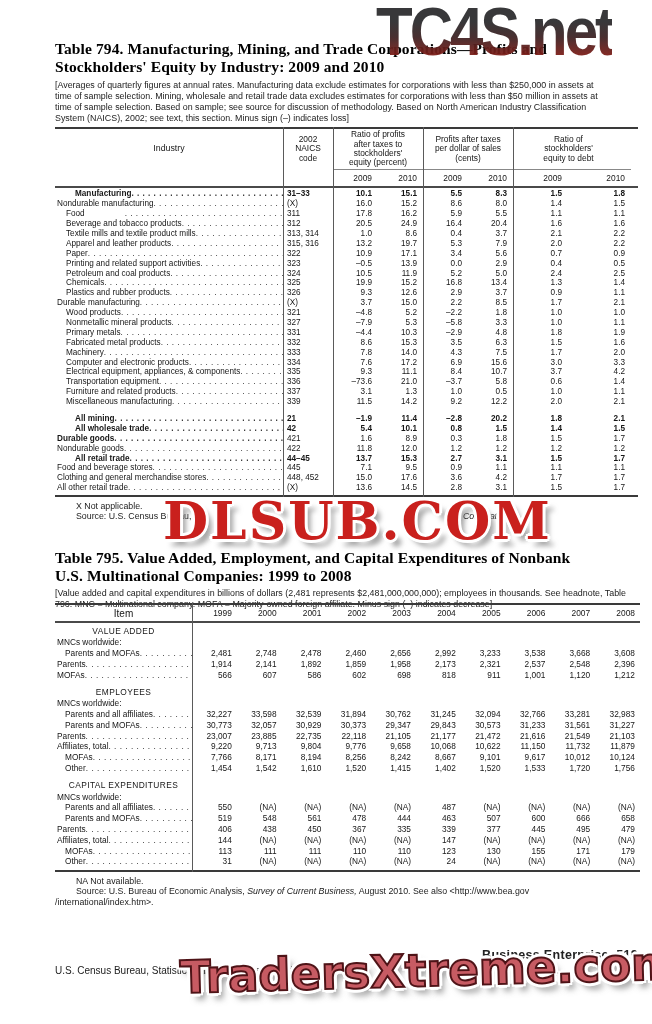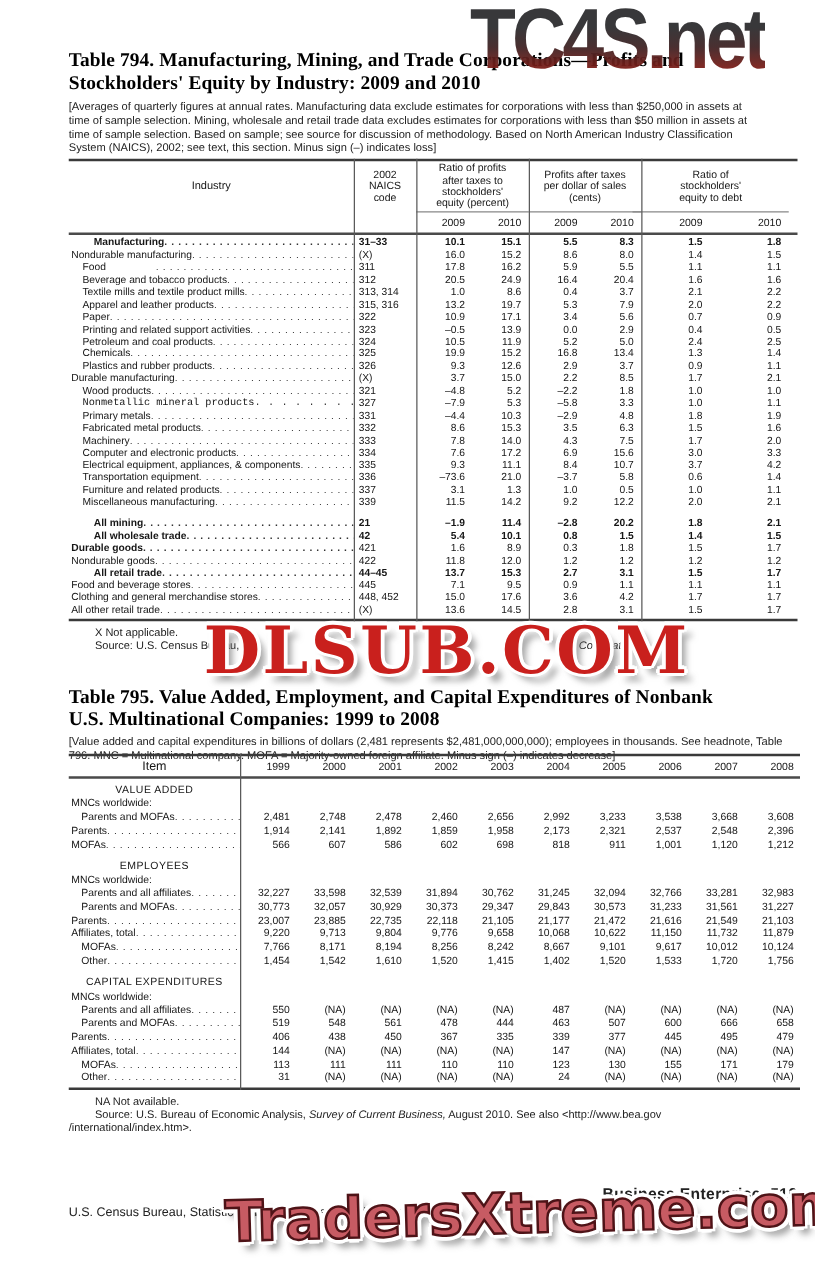--- a/index.html
+++ b/index.html
@@ -266,21 +266,21 @@
           </span>
           <span class="naics">321</span>
           <span class="v c0">–4.8</span>
           <span class="v c1">5.2</span>
           <span class="v c2">–2.2</span>
           <span class="v c3">1.8</span>
           <span class="v c4">1.0</span>
           <span class="v c5">1.0</span>
         </div>
         <div class="r794">
-          <span class="lab" style="padding-left: 11px; font-family: Liberation Mono, monospace;">
+          <span class="lab" style="padding-left: 11px;">
             <span class="lt">Nonmetallic mineral products</span>
             <span class="leader"> . . . . . . . . . . . . . . . . . . . . . . . . . . . . . . . . . . . . . . . . . . . . . . . . . . . . . . . . . . . . . . . . . . . . . . . . . . . . . . . . . . . . . . . . . . . . . . . . . . . . . . . . . . . . . . . . . . . . . . . . . . . . . . . . . . . . . . . . . . . .</span>
           </span>
           <span class="naics">327</span>
           <span class="v c0">–7.9</span>
           <span class="v c1">5.3</span>
           <span class="v c2">–5.8</span>
           <span class="v c3">3.3</span>
           <span class="v c4">1.0</span>
           <span class="v c5">1.1</span>

